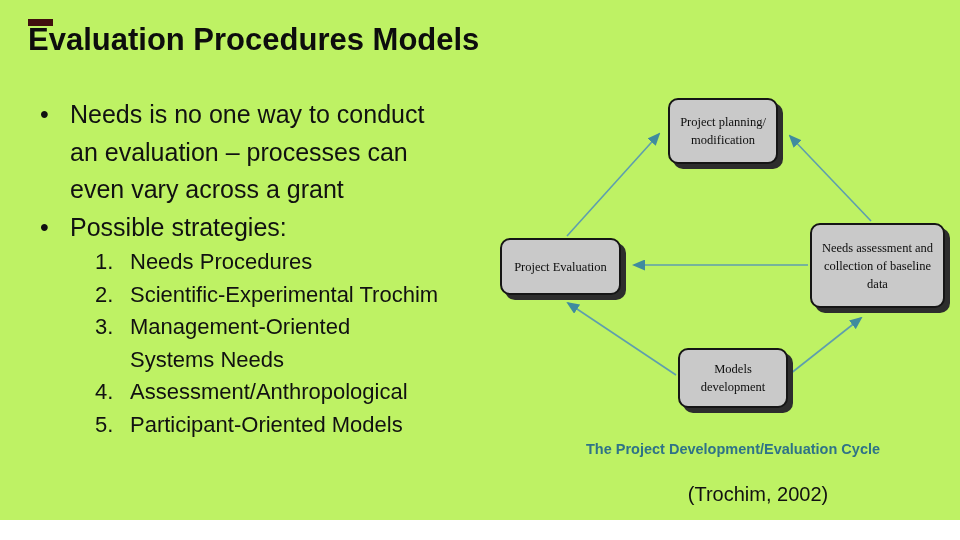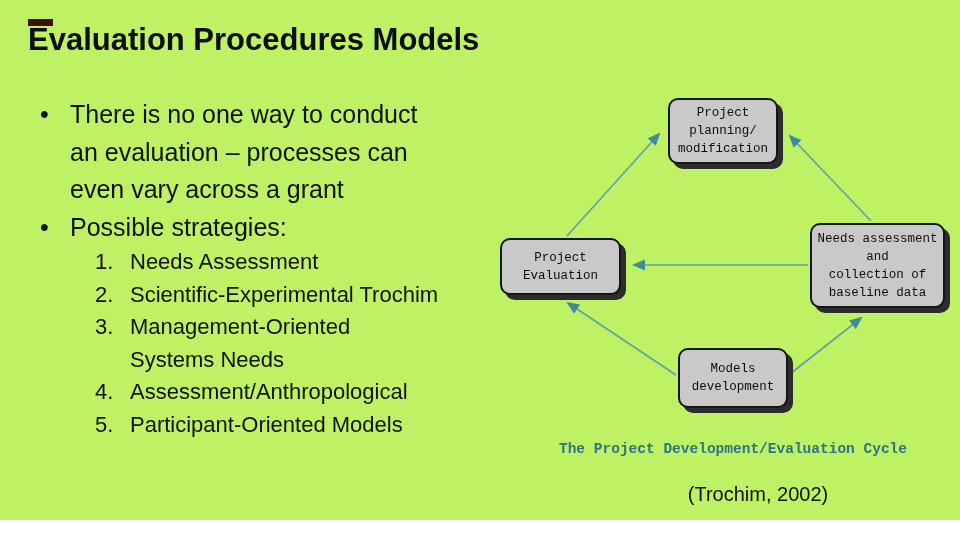--- a/index.html
+++ b/index.html
@@ -9,63 +9,63 @@
   .title{position:absolute;left:28px;top:22px;font-size:31px;font-weight:bold;color:#0d0d0d;white-space:nowrap;}
   .bullets{position:absolute;left:40px;top:96px;font-size:25px;line-height:37.5px;}
   .bullet-row{display:flex;}
   .bullet-marker{width:30px;flex:0 0 30px;}
   .numlist{position:absolute;left:95px;top:246px;font-size:22px;line-height:32.5px;}
   .num-row{display:flex;}
   .num{width:35px;flex:0 0 35px;}
   .dbox{position:absolute;box-sizing:border-box;background:#c9c9c9;border:2px solid #151515;
         border-radius:10px;box-shadow:5px 5px 0 #2d2d2d;
         display:flex;flex-direction:column;align-items:center;justify-content:center;
-        font-family:Liberation Mono, monospace;font-size:12.5px;line-height:18px;
+        font-family:Liberation Serif, serif;font-size:12.5px;line-height:18px;
         color:#0d0d0d;text-align:center;padding:2px 4px;}
   .box-planning{left:668px;top:98px;width:110px;height:66px;}
   .box-evaluation{left:500px;top:238px;width:121px;height:57px;}
   .box-needs{left:810px;top:223px;width:135px;height:85px;}
   .box-development{left:678px;top:348px;width:110px;height:60px;}
   .arrows{position:absolute;left:0;top:0;width:960px;height:540px;pointer-events:none;}
   .diagram-caption{position:absolute;left:558px;top:441px;width:350px;text-align:center;
-        font-family:Liberation Mono, monospace;font-weight:bold;font-size:14.5px;color:#2f7387;}
+        font-family:Liberation Sans, sans-serif;font-weight:bold;font-size:14.5px;color:#2f7387;}
   .citation{position:absolute;left:633px;top:483px;width:250px;text-align:center;
         font-size:20px;color:#111111;}
 </style>
 </head>
 <body>
 
 <div class="slide">
 
   <div class="accent-mark"></div>
 
   <div class="title">Evaluation Procedures Models</div>
 
   <div class="bullets">
     <div class="bullet-row">
       <span class="bullet-marker">•</span>
       <div>
-        <div>There is no one way to conduct</div>
+        <div>Needs is no one way to conduct</div>
         <div>an evaluation – processes can</div>
         <div>even vary across a grant</div>
       </div>
     </div>
     <div class="bullet-row">
       <span class="bullet-marker">•</span>
       <div>
         <div>Possible strategies:</div>
       </div>
     </div>
   </div>
 
   <div class="numlist">
     <div class="num-row">
       <span class="num">1.</span>
       <div>
-        <div>Needs Assessment</div>
+        <div>Needs Procedures</div>
       </div>
     </div>
     <div class="num-row">
       <span class="num">2.</span>
       <div>
         <div>Scientific-Experimental Trochim</div>
       </div>
     </div>
     <div class="num-row">
       <span class="num">3.</span>

